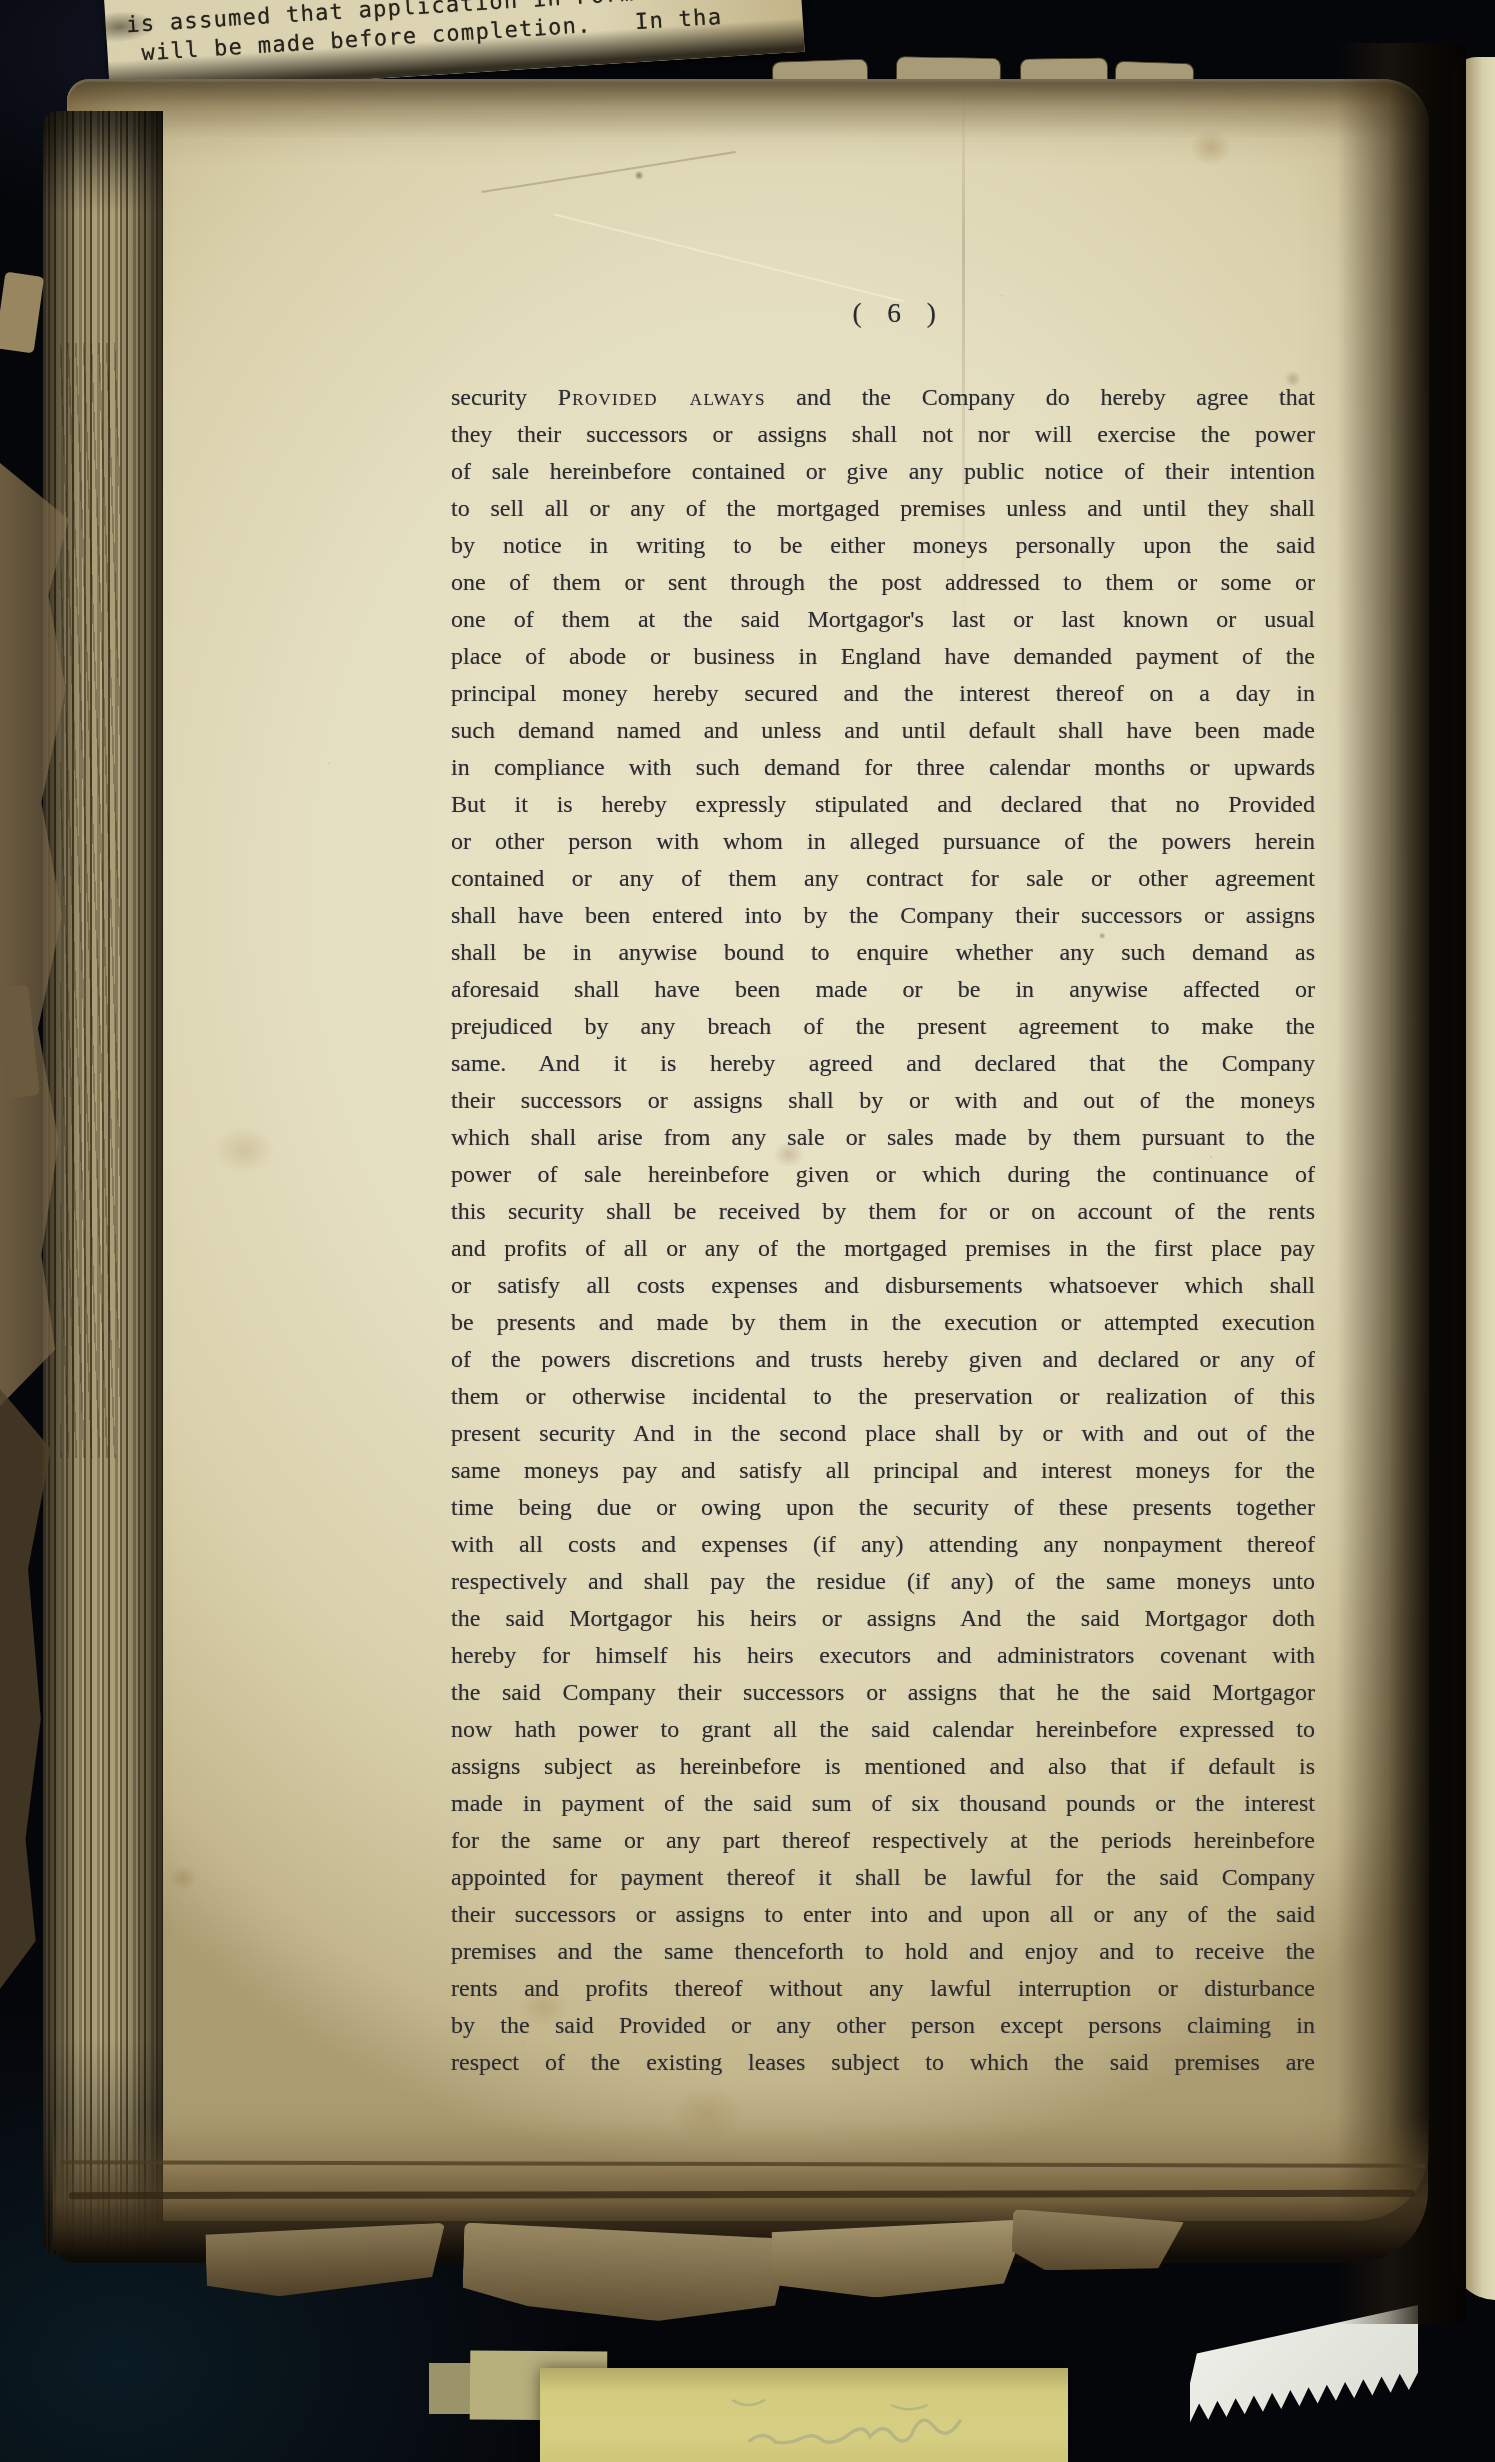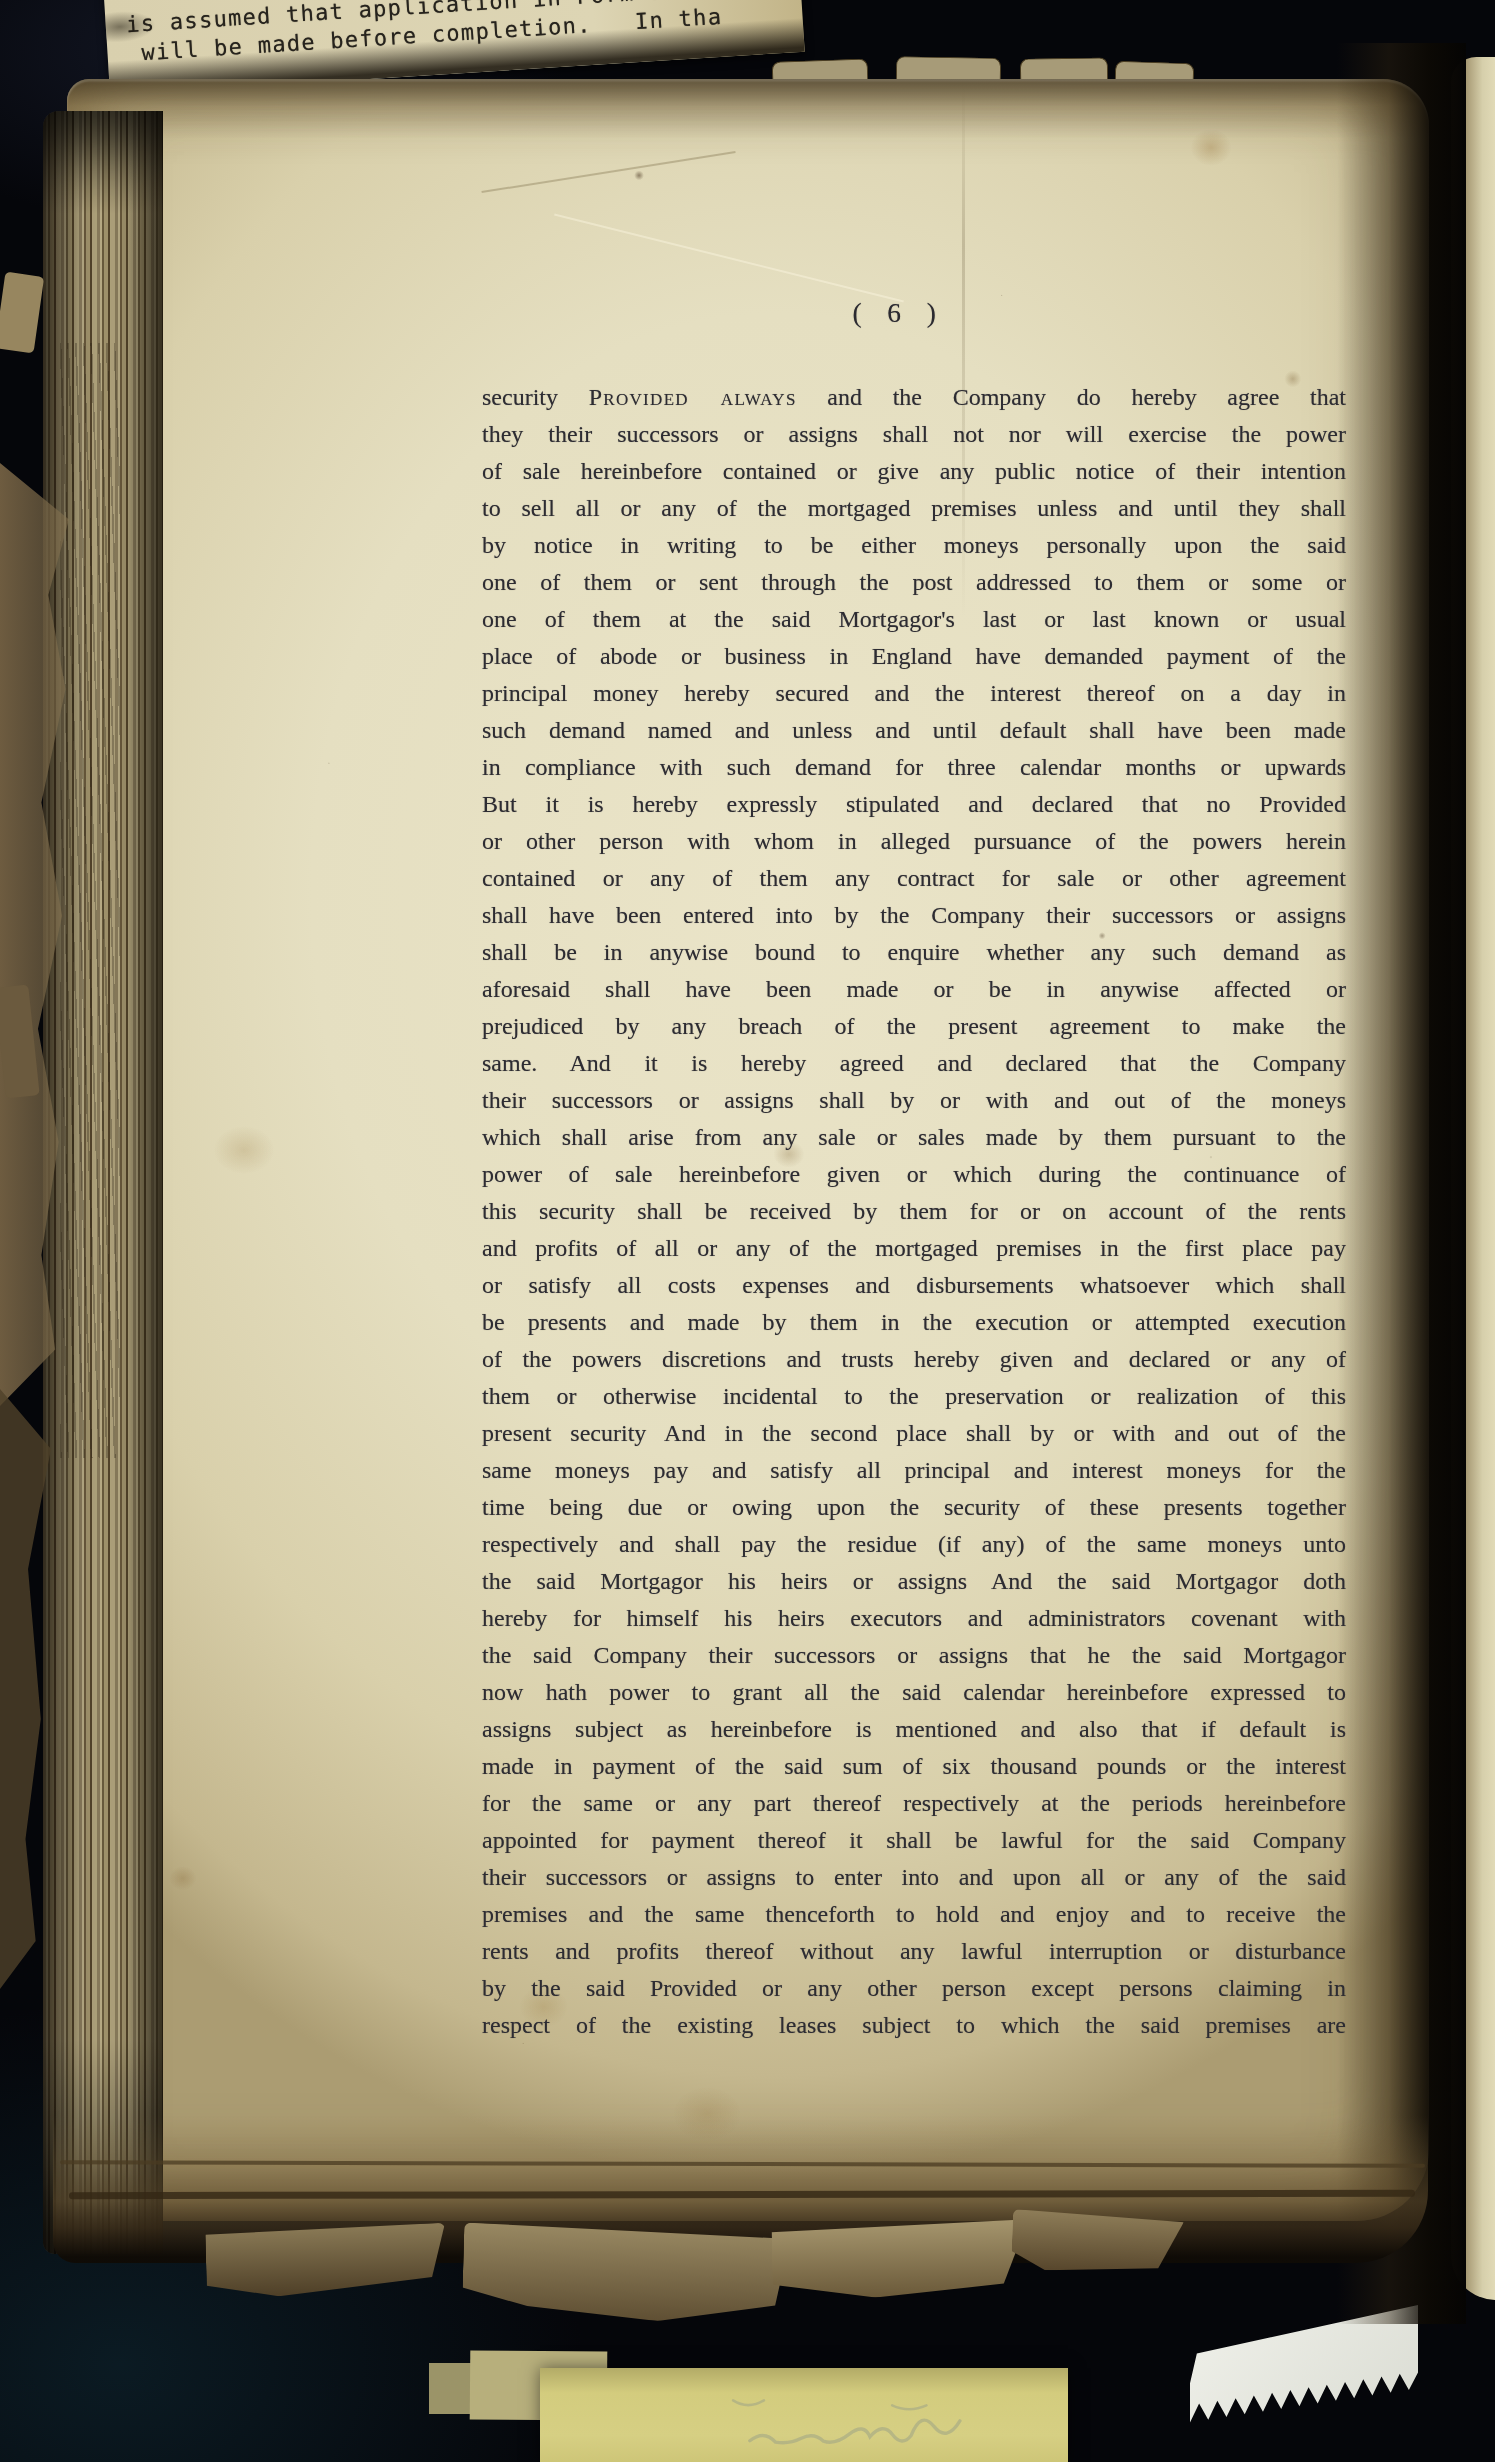--- a/index.html
+++ b/index.html
@@ -79,21 +79,21 @@
   .slip-shade{position:absolute;left:0;top:0;width:100%;height:100%;
     background:
       radial-gradient(103px 34px at 88% 12%, rgba(25,20,10,.85), rgba(0,0,0,0) 70%),
       radial-gradient(51px 22px at 2% 40%, rgba(25,20,10,.5), rgba(0,0,0,0) 70%),
       linear-gradient(180deg, rgba(0,0,0,0) 70%, rgba(22,17,9,.85) 96%);}
 
   
   .page-number{left:463px;top:298px;width:864px;z-index:6;text-align:center;
     font-size:27.4px;color:#2b2a30;word-spacing:15.4px;letter-spacing:1.7px;
     text-shadow:0 0 0.9px rgba(40,38,45,.5);}
-  .body-text{left:482px;top:379px;width:864px;z-index:6;color:#2d2c32;
+  .body-text{left:451px;top:379px;width:864px;z-index:6;color:#2d2c32;
     font-size:24px;line-height:37px;text-shadow:0 0 0.9px rgba(45,42,50,.45);}
   .text-line{text-align:justify;text-align-last:justify;}
   .sc{font-variant:small-caps;letter-spacing:1.3px;}
 
   
   .gutter{left:1337px;top:43px;width:129px;height:2281px;z-index:5;
     background:linear-gradient(90deg, rgba(0,0,0,0), rgba(45,34,16,.45) 40%, rgba(12,9,4,.92) 72%, #050403 100%);}
   .right-sliver{left:1451px;top:57px;width:45px;height:2243px;z-index:1;border-radius:31px 0 0 55px;
     background:linear-gradient(90deg,#51452c, #a2946e 30%, #d6cfab 70%, #e2dbb8);}
 
@@ -191,20 +191,21 @@
       <div class="text-line">power of sale hereinbefore given or which during the continuance of</div>
       <div class="text-line">this security shall be received by them for or on account of the rents</div>
       <div class="text-line">and profits of all or any of the mortgaged premises in the first place pay</div>
       <div class="text-line">or satisfy all costs expenses and disbursements whatsoever which shall</div>
       <div class="text-line">be presents and made by them in the execution or attempted execution</div>
       <div class="text-line">of the powers discretions and trusts hereby given and declared or any of</div>
       <div class="text-line">them or otherwise incidental to the preservation or realization of this</div>
       <div class="text-line">present security And in the second place shall by or with and out of the</div>
       <div class="text-line">same moneys pay and satisfy all principal and interest moneys for the</div>
       <div class="text-line">time being due or owing upon the security of these presents together</div>
+      <div class="text-line">with all costs and expenses (if any) attending any nonpayment thereof</div>
       <div class="text-line">respectively and shall pay the residue (if any) of the same moneys unto</div>
       <div class="text-line">the said Mortgagor his heirs or assigns And the said Mortgagor doth</div>
       <div class="text-line">hereby for himself his heirs executors and administrators covenant with</div>
       <div class="text-line">the said Company their successors or assigns that he the said Mortgagor</div>
       <div class="text-line">now hath power to grant all the said calendar hereinbefore expressed to</div>
       <div class="text-line">assigns subject as hereinbefore is mentioned and also that if default is</div>
       <div class="text-line">made in payment of the said sum of six thousand pounds or the interest</div>
       <div class="text-line">for the same or any part thereof respectively at the periods hereinbefore</div>
       <div class="text-line">appointed for payment thereof it shall be lawful for the said Company</div>
       <div class="text-line">their successors or assigns to enter into and upon all or any of the said</div>

